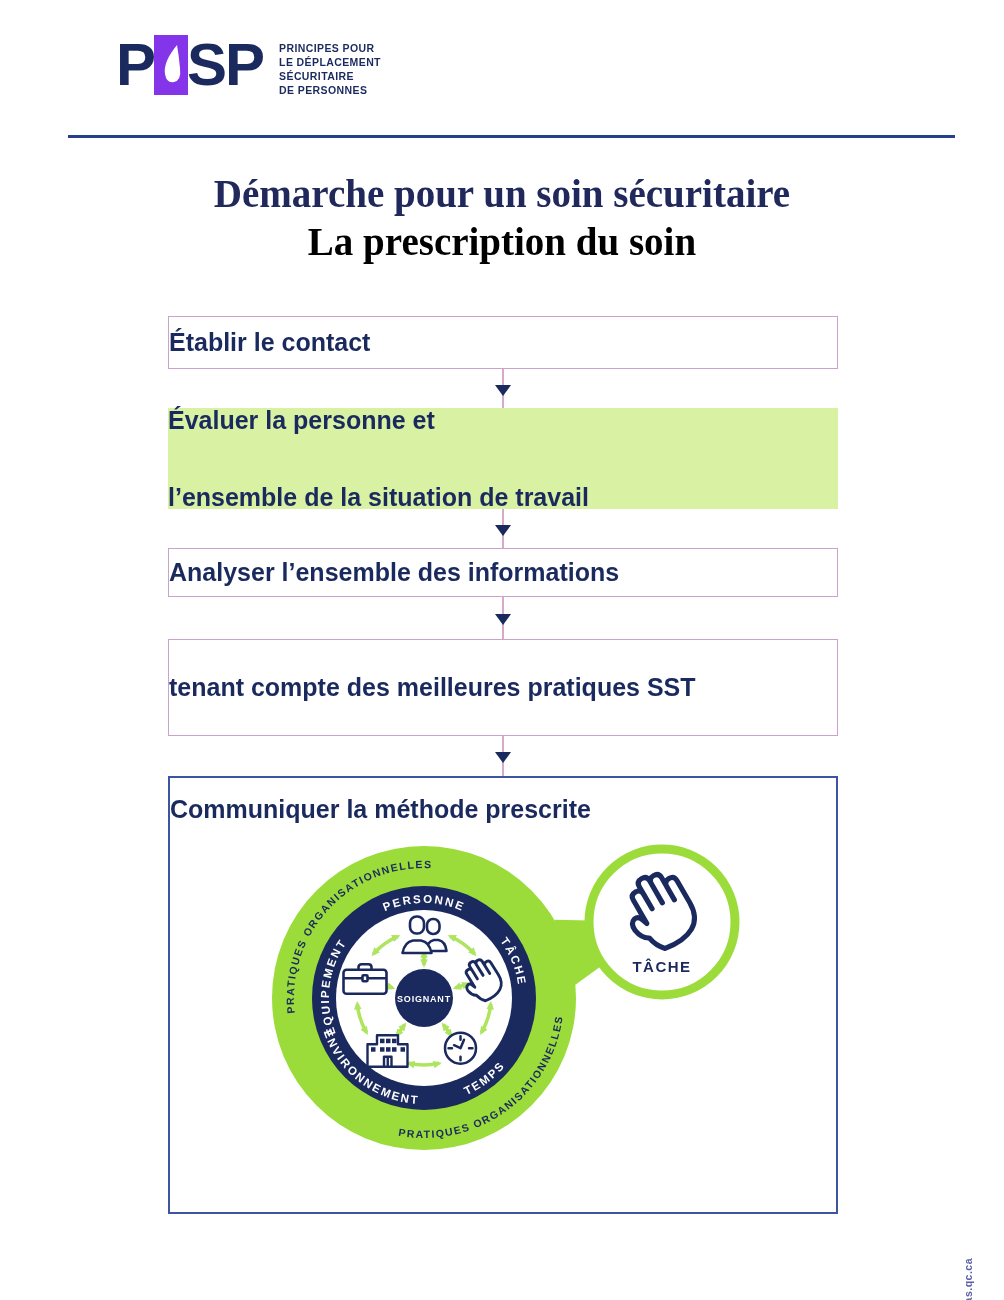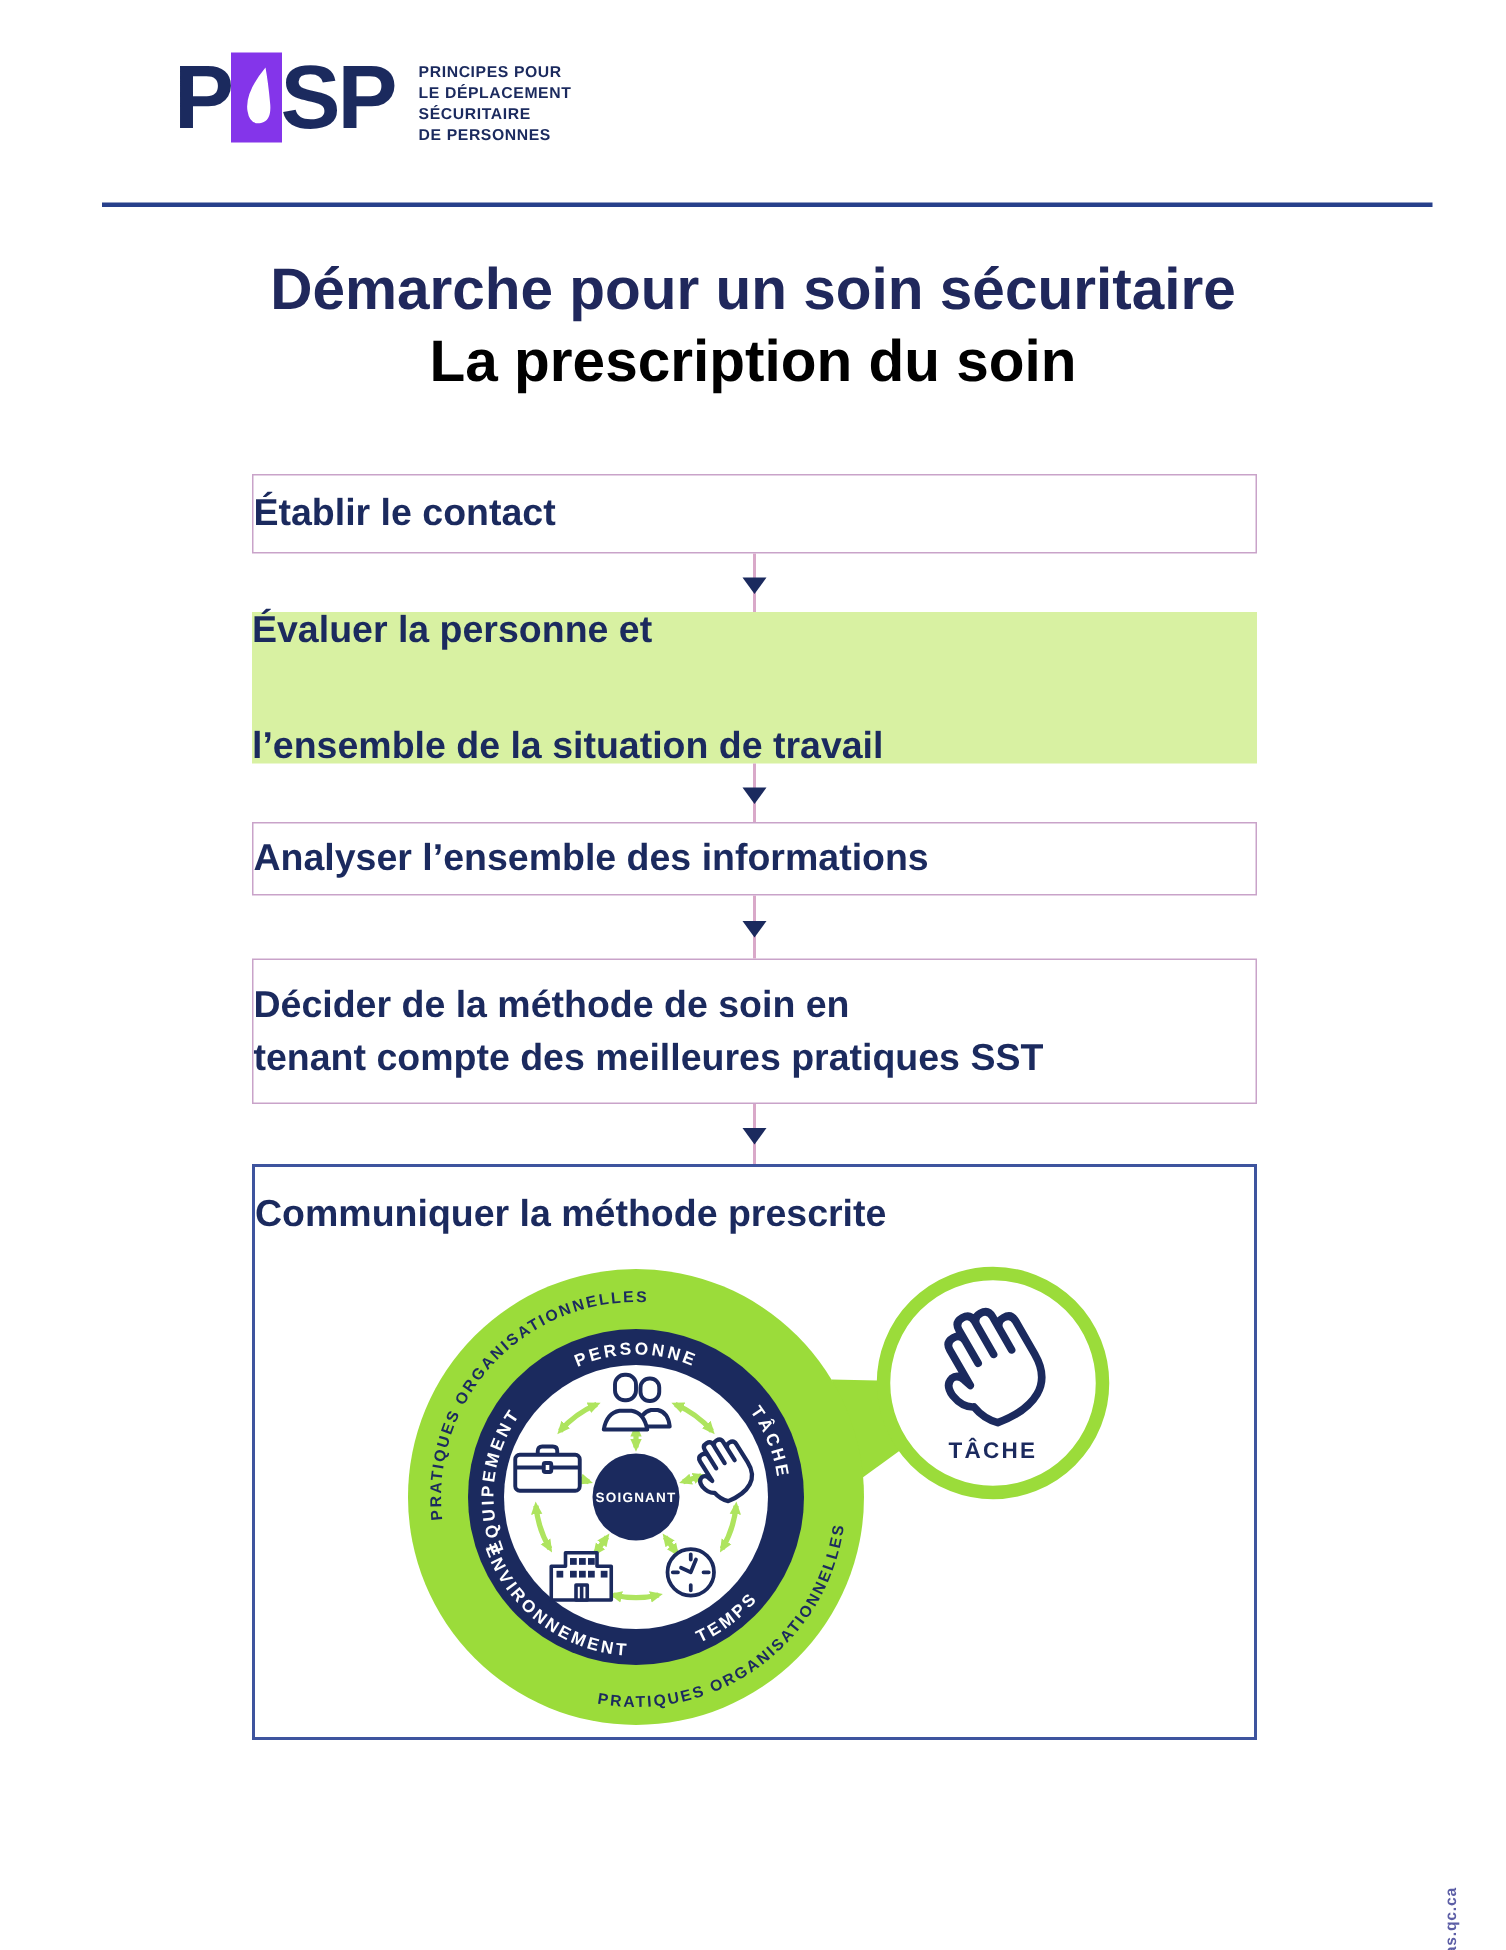--- a/index.html
+++ b/index.html
@@ -15,35 +15,35 @@
                 letter-spacing:0.4px;color:#1B2A5E;}
   .asstsas{position:absolute;left:450px;top:40px;display:flex;align-items:center;}
   .asstsas-word{font-size:20px;font-weight:bold;letter-spacing:8px;color:#1B2A5E;}
   .asstsas-swirl{margin:0 14px 0 10px;display:block;}
   .asstsas-name{font-size:10.5px;font-weight:bold;line-height:1.35;letter-spacing:0.2px;color:#1B2A5E;}
   .rule{position:absolute;left:68px;top:135px;width:887px;height:0;
         border:none;border-top:3px solid #27408B;margin:0;}
 
   
   .title{position:absolute;left:0;top:170px;width:100%;text-align:center;
-         font-weight:800;font-size:39px;line-height:1.22;}
+         font-weight:800;font-size:39px;line-height:1.22;font-family:Liberation Serif, serif;}
   .title .l1{color:#20285C;}
   .title .l2{color:#000000;}
 
   
   .flow{position:absolute;left:168px;top:316px;width:670px;}
   .fbox{box-sizing:border-box;width:670px;display:flex;flex-direction:column;
         align-items:flex-start;justify-content:center;text-align:center;
         font-weight:bold;color:#1B2A5E;font-size:25px;line-height:1.38;background:#fff;}
   .fbox.bordered{border:1.5px solid #C9A3C9;}
   .fbox.b1{height:53px;}
   .fbox.b2{height:101px;background:#D8F1A2;border:none;gap:42px;}
   .fbox.b3{height:49px;}
   .fbox.b4{height:97px;}
-  .fbox.b5{height:384px;justify-content:flex-start;border:2px solid #3E549E;padding-top:14px;}
+  .fbox.b5{height:438px;justify-content:flex-start;border:2px solid #3E549E;padding-top:14px;}
   .flow-arrow{position:relative;height:39px;width:670px;}
   .flow-arrow.a3{height:42px;}
   .flow-arrow.a4{height:40px;}
   .fa-line{position:absolute;left:50%;top:0;bottom:0;width:1.5px;margin-left:-0.75px;background:#D9A9C9;}
   .fa-head{position:absolute;left:50%;top:50%;margin:-4px 0 0 -8px;width:0;height:0;
            border-left:8px solid transparent;border-right:8px solid transparent;
            border-top:11px solid #1B2A5E;}
   .diagram-wrap{width:670px;margin-top:2px;}
 
   
@@ -107,21 +107,20 @@
     <div class="fbox bordered b3">
       <div>Analyser l’ensemble des informations</div>
     </div>
 
     <div class="flow-arrow a3">
       <span class="fa-line"></span>
       <span class="fa-head"></span>
     </div>
 
     <div class="fbox bordered b4">
-      <div>Décider de la méthode de soin en</div>
       <div>tenant compte des meilleures pratiques SST</div>
     </div>
 
     <div class="flow-arrow a4">
       <span class="fa-line"></span>
       <span class="fa-head"></span>
     </div>
 
     <div class="fbox b5">
       <div>Communiquer la méthode prescrite</div>

